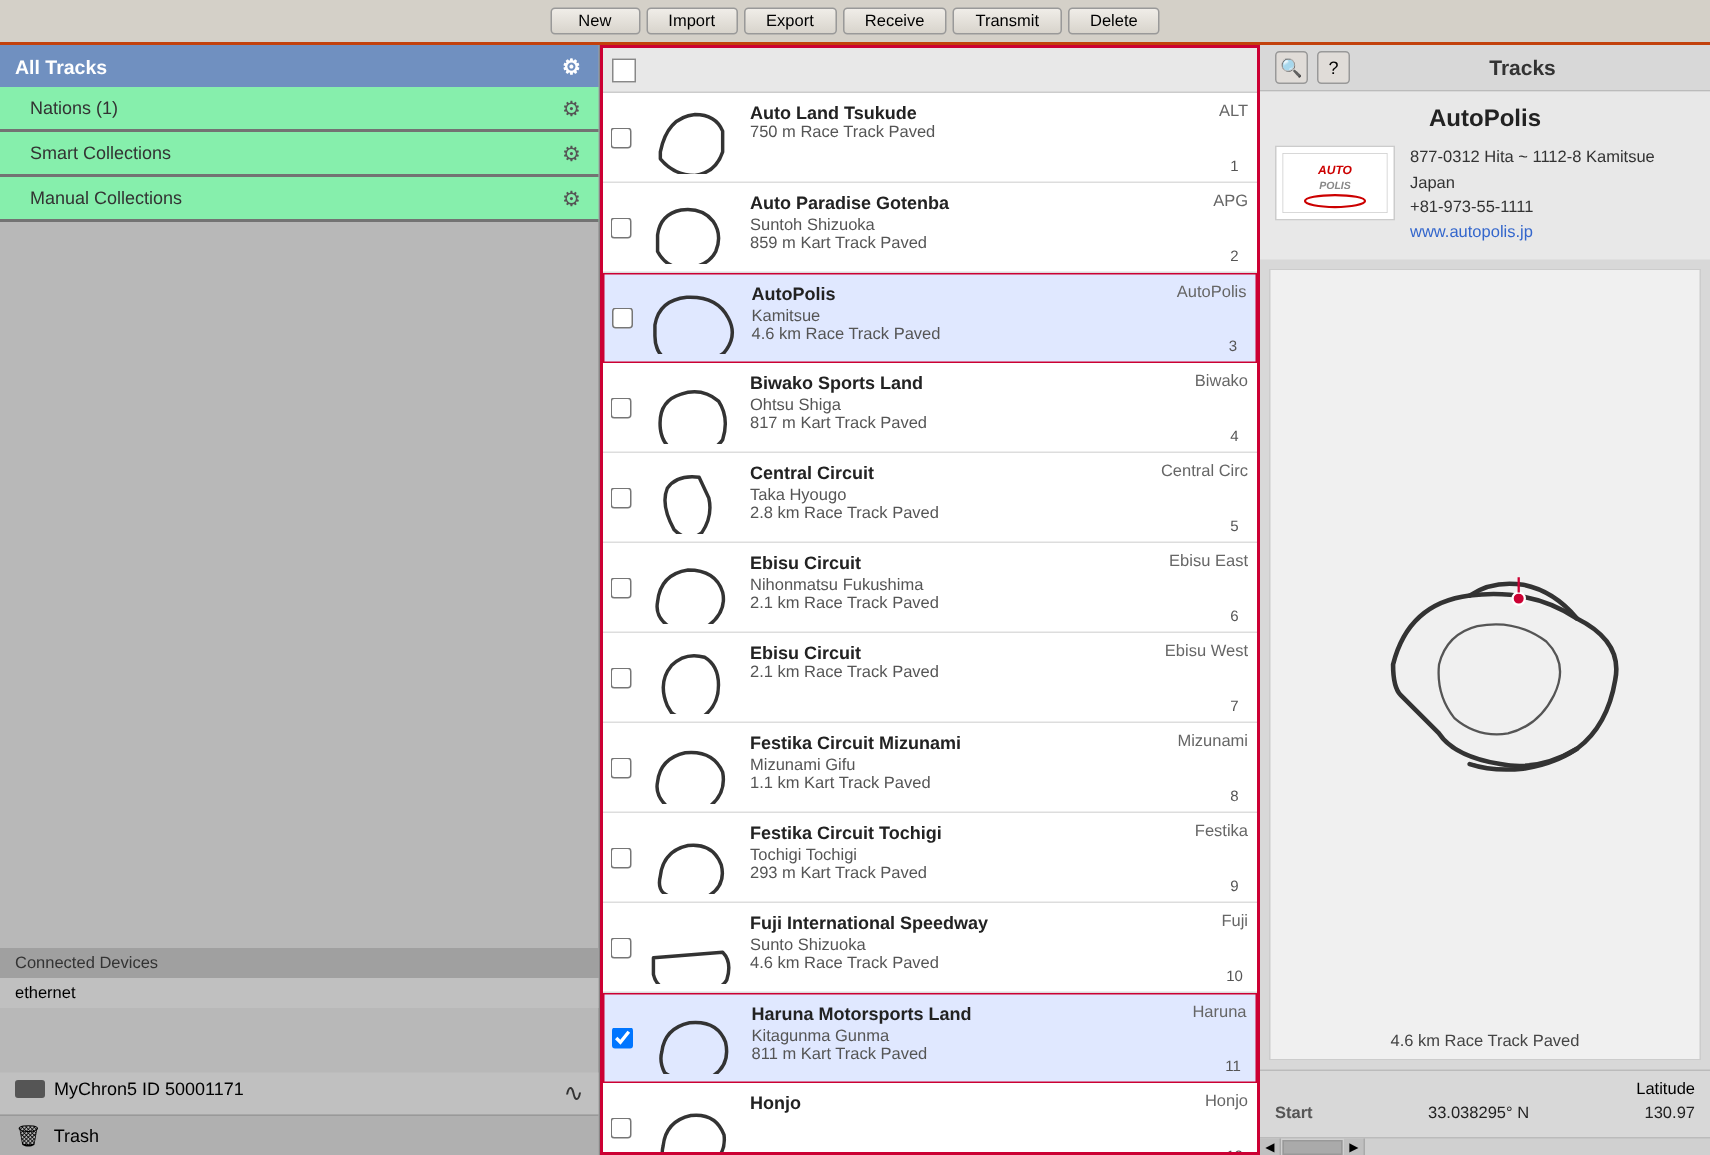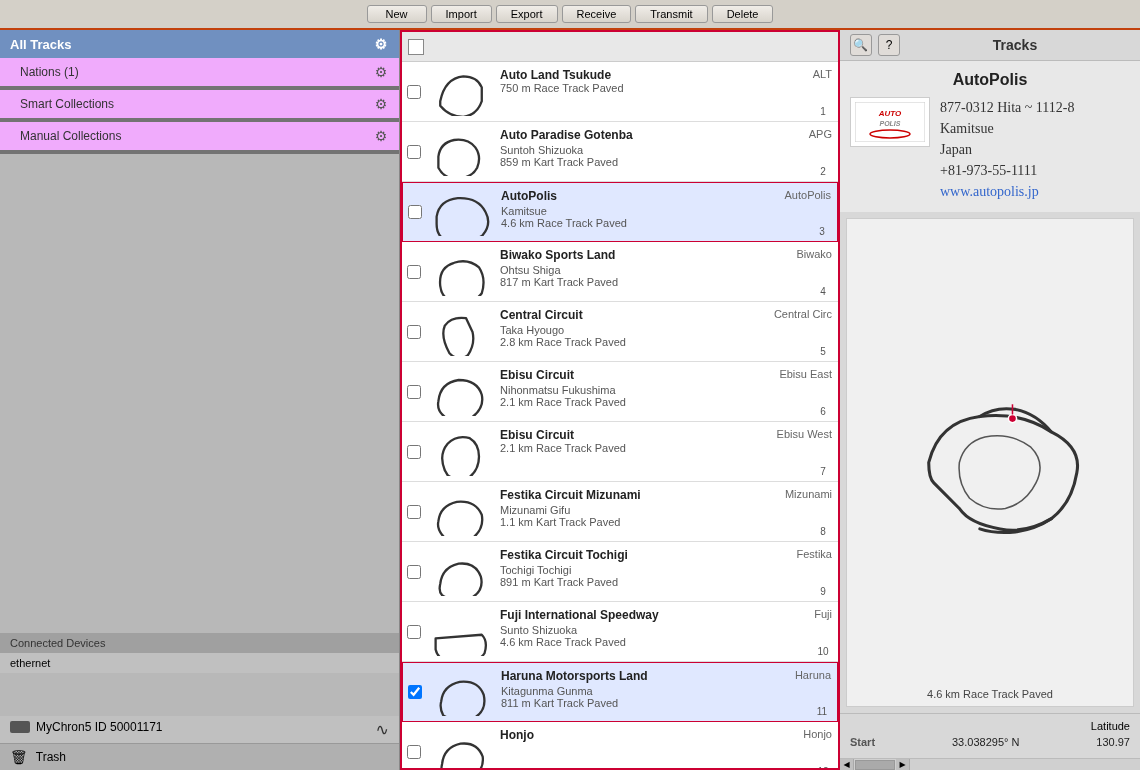--- a/index.html
+++ b/index.html
@@ -62,22 +62,22 @@
       display: flex; align-items: center; justify-content: center;
       color: white;
       font-size: 14px;
     }
 
     .sidebar-item {
       display: flex;
       align-items: center;
       justify-content: space-between;
       padding: 6px 10px 6px 20px;
-      background: #f0abfc;
-      border-bottom: 4px solid #737373;
+      background: #86efac;
+      border-bottom: 2px solid #737373;
       font-size: 12px;
       color: #333;
     }
 
     
     .connected-devices-header {
       display: flex; align-items: center;
       background: #a0a0a0;
       padding: 4px 10px;
       font-size: 11px;
@@ -280,24 +280,23 @@
       display: flex;
       align-items: center;
       justify-content: center;
       font-size: 10px;
       font-weight: bold;
       color: #333;
       font-style: italic;
       text-decoration: underline;
     }
     .detail-address {
-      font-size: 14px;
+      font-size: 11px;
       color: #333;
       line-height: 1.5;
-      font-family: Liberation Serif, serif;
     }
     .detail-address a { color: #3366cc; text-decoration: none; }
 
     #track-map {
       flex: 1;
       background: #f0f0f0;
       border: 1px solid #ccc;
       margin: 6px;
       display: flex;
       align-items: center;
@@ -558,21 +557,21 @@
       <input type="checkbox" style="">
     </div>
     <div class="track-image">
       <svg viewBox="0 0 65 50">
         <path d="M10,38 Q12,20 30,16 Q48,14 54,30 Q58,46 42,54 Q26,60 12,50 Q8,46 10,38 Z" fill="none" stroke="#333" stroke-width="2.5" stroke-linejoin="round"></path>
       </svg>
     </div>
     <div class="track-info">
       <div class="track-name">Festika Circuit Tochigi</div>
       <div class="track-location">Tochigi Tochigi</div>
-      <div class="track-details">891 m Kart Track Paved</div>
+      <div class="track-details">293 m Kart Track Paved</div>
     </div>
     <div class="track-code">Festika</div>
     <div class="track-number">9</div>
   </div>
         <div class="track-row">
     <div class="track-check">
       <input type="checkbox" style="">
     </div>
     <div class="track-image">
       <svg viewBox="0 0 65 50">

